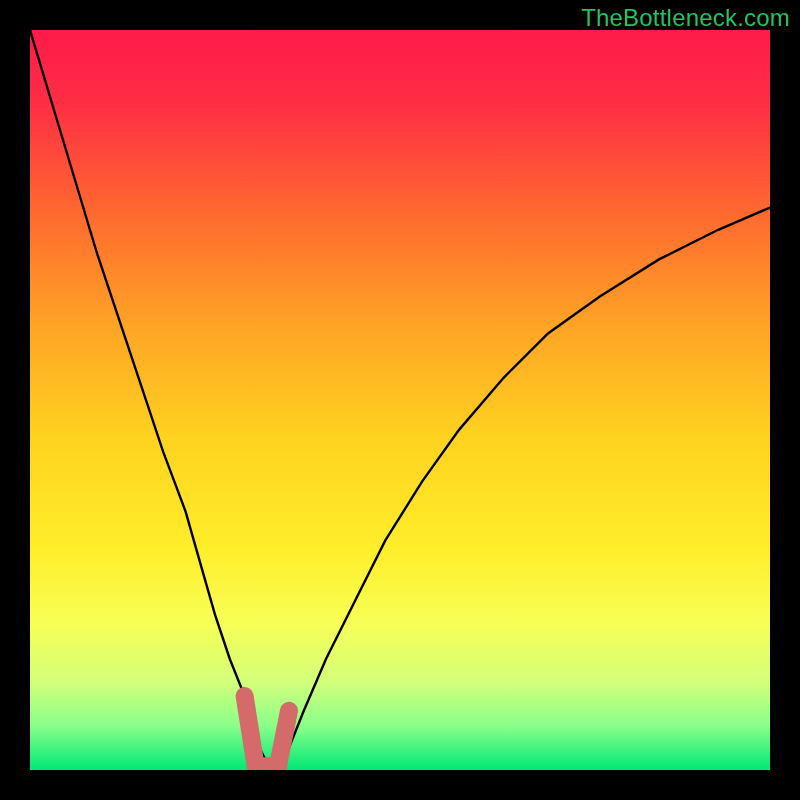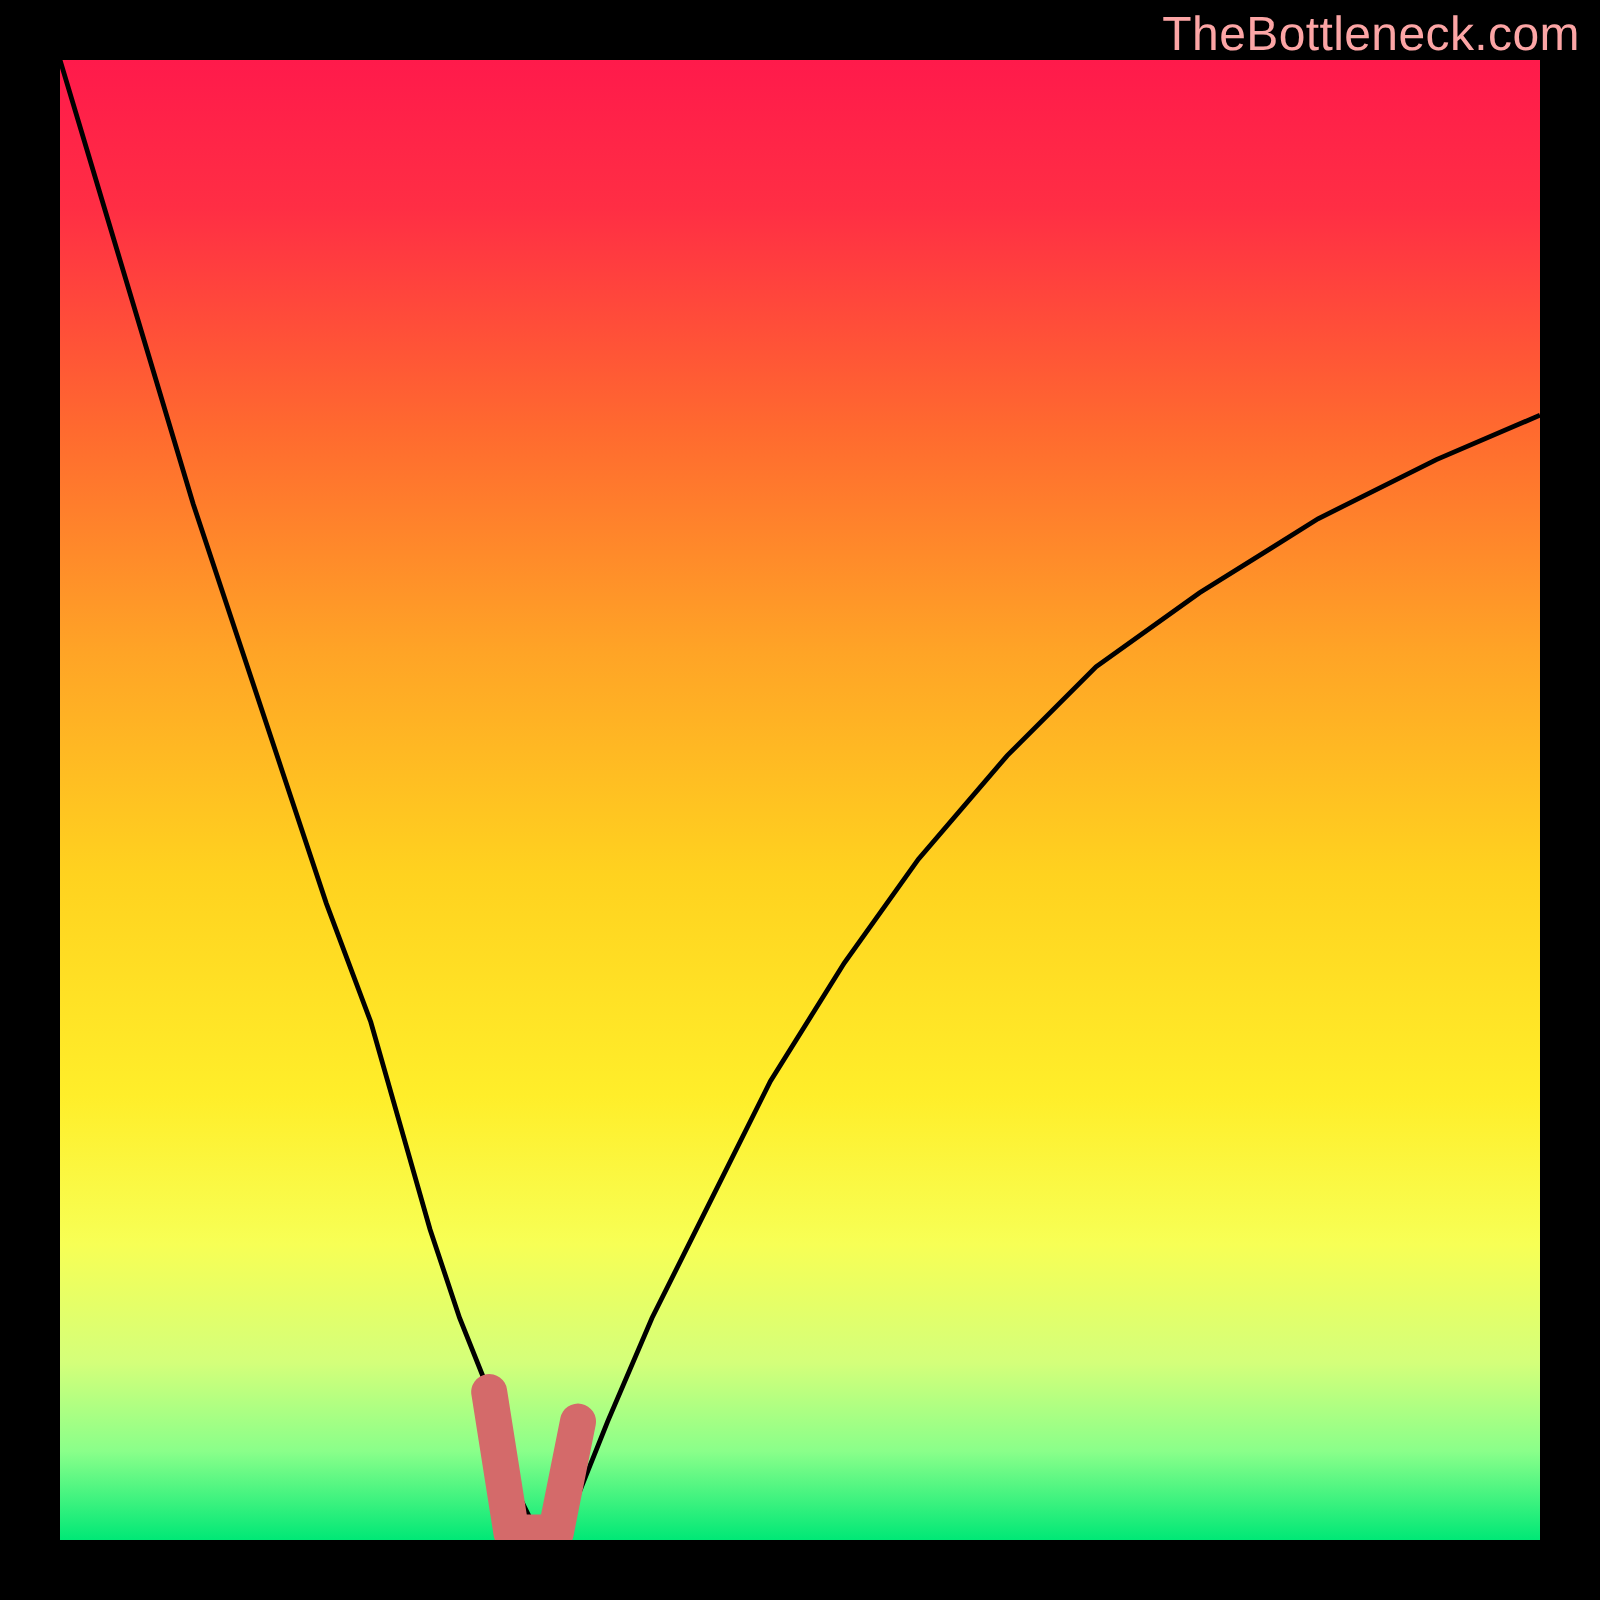--- a/index.html
+++ b/index.html
@@ -22,21 +22,21 @@
     left: 30px;
     top: 30px;
     width: 740px;
     height: 740px;
     overflow: hidden;
   }
   .watermark {
     position: absolute;
     top: 4px;
     right: 10px;
-    color: #fca5a5;
+    color: #22c55e;
     font-size: 24px;
     letter-spacing: 0.2px;
     font-weight: 400;
   }
 </style>
 </head>
 <body>
 
 <div class="frame">
   <div class="watermark">TheBottleneck.com</div>

